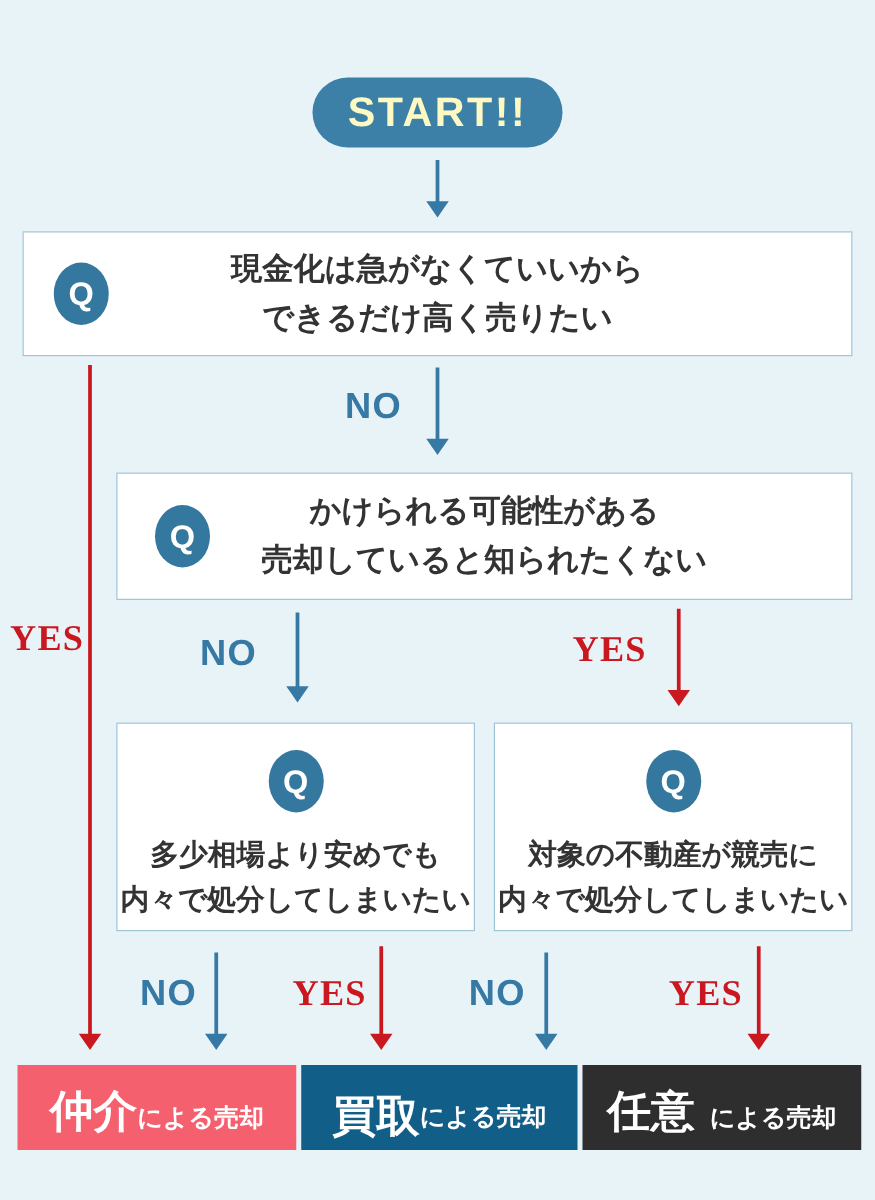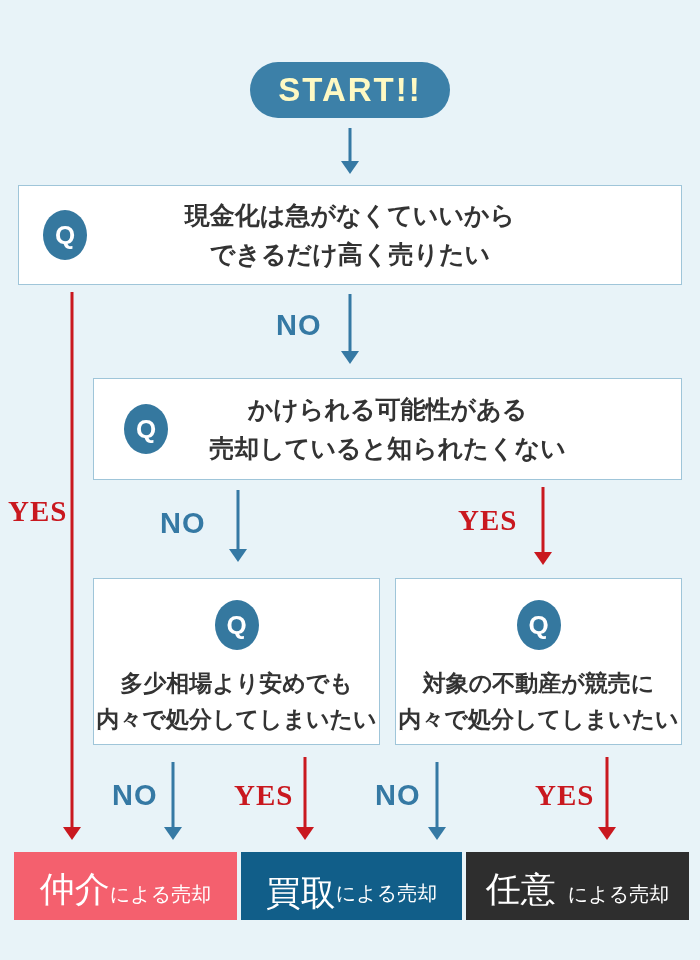--- a/index.html
+++ b/index.html
@@ -38,21 +38,21 @@
   .v-arrow { position:absolute; width:18px; }
   .v-arrow .stem { position:absolute; left:50%; transform:translateX(-50%);
                    top:0; bottom:11px; width:3px; background:currentColor; }
   .v-arrow .head { position:absolute; left:50%; transform:translateX(-50%); bottom:0;
                    width:0; height:0; border-left:9px solid transparent;
                    border-right:9px solid transparent; border-top:13px solid currentColor; }
   .v-arrow.teal { color:#3579a4; }
   .v-arrow.red  { color:#c9181f; }
 
   
-  .result { position:absolute; top:852px; height:68px; color:#ffffff; font-weight:normal;
+  .result { position:absolute; top:852px; height:68px; color:#ffffff; font-weight:bold;
             display:flex; align-items:baseline; justify-content:center; padding-top:14px; }
   .result .big   { font-size:35px; }
   .result .small { font-size:20px; }
   .r1 { left:14px;  width:223px; }
   .r2 { left:241px; width:221px; }
   .r3 { left:466px; width:223px;gap:12px; }
 </style>
 </head>
 <body>
 

